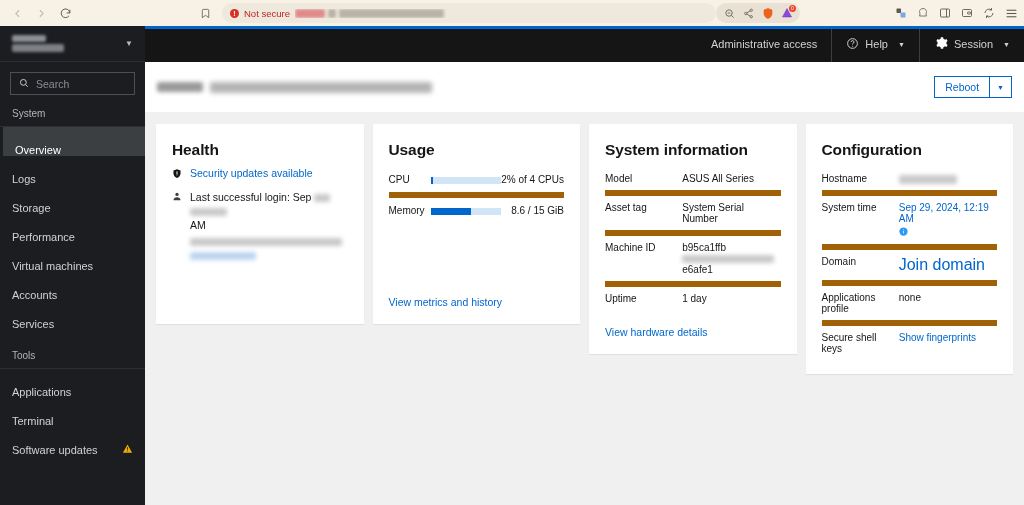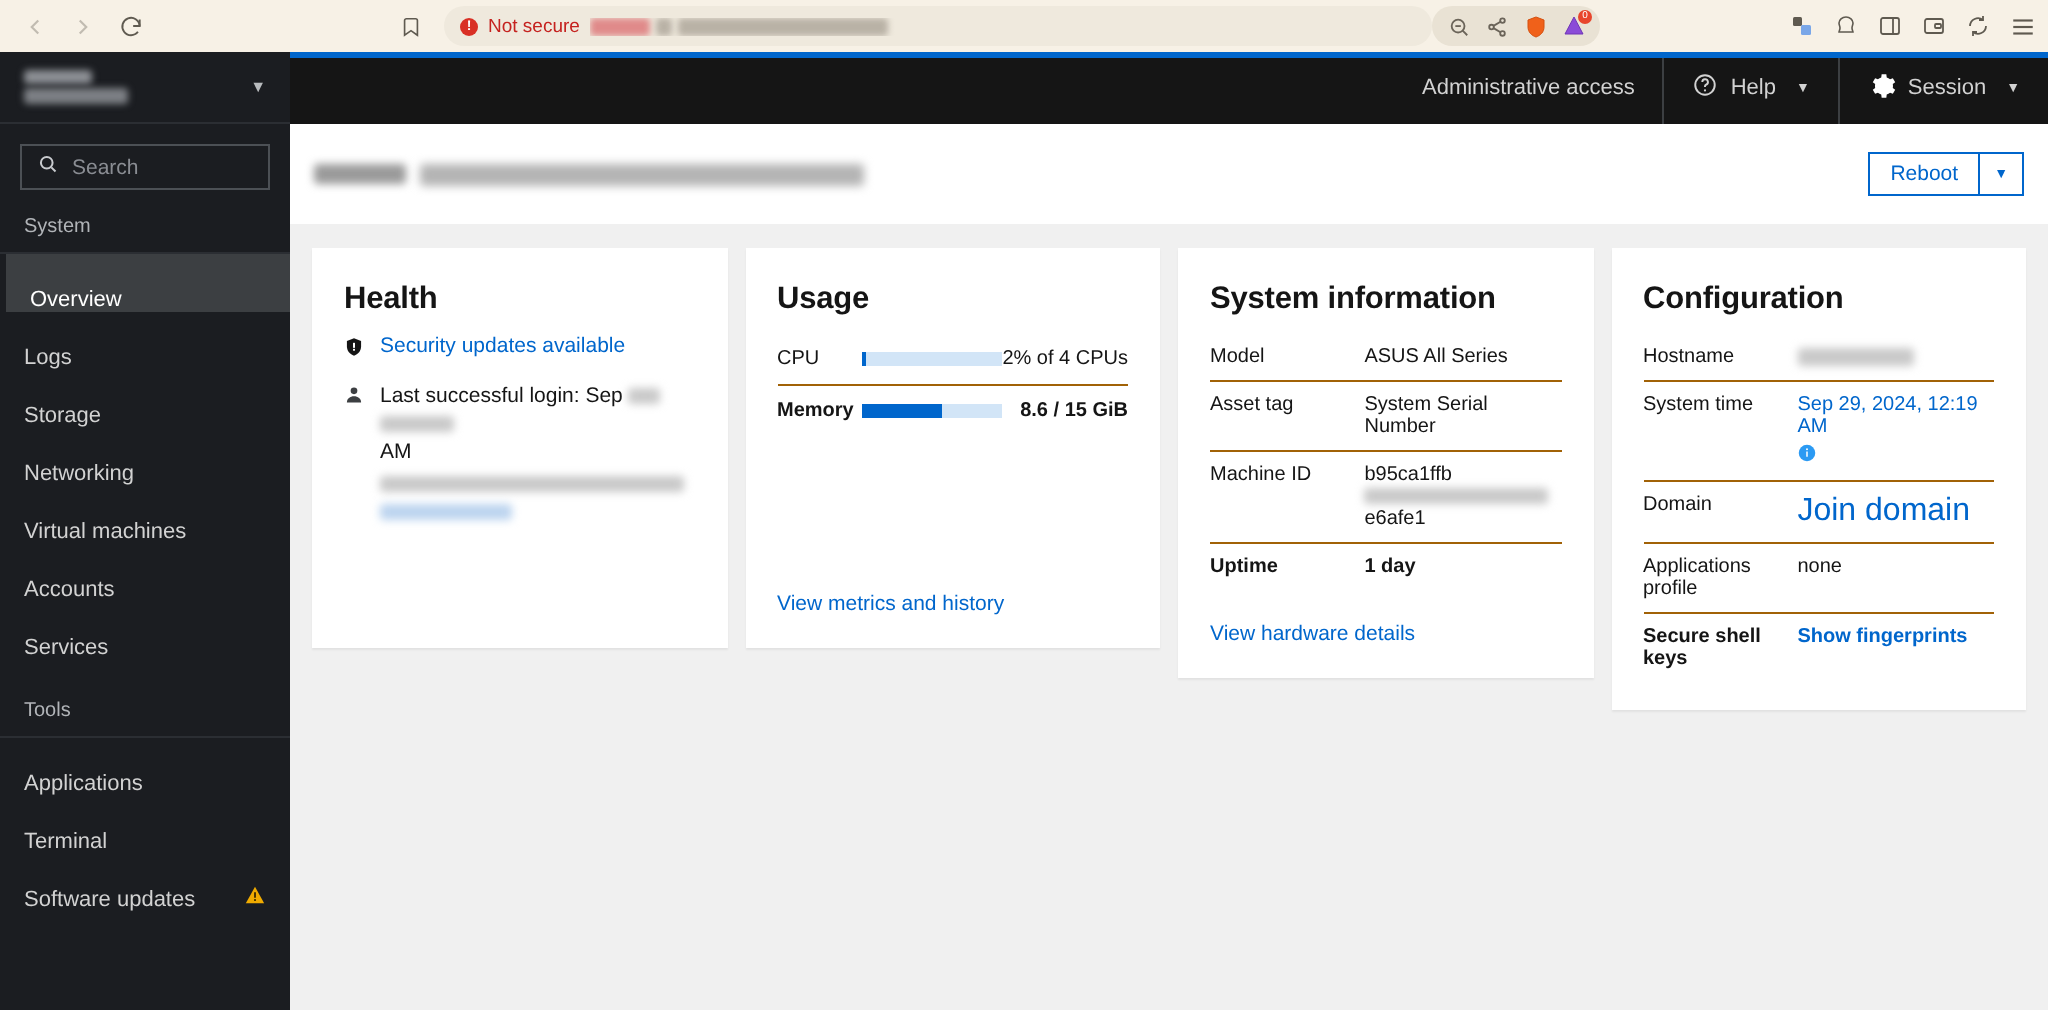--- a/index.html
+++ b/index.html
@@ -155,23 +155,23 @@
   .card-title { font-size: 15.5px; font-weight: bold; color: #151515; margin-bottom: 8px; letter-spacing: -.1px;}
 
   .health-row { display: flex; gap: 7px; align-items: flex-start; margin-bottom: 9px; font-size: 10.5px; }
   .health-ic { flex-shrink: 0; width: 11px; margin-top: 1px; color: #151515; }
   .link { color: #0066cc; font-size: 10.5px; }
   .link-line { line-height: 1.35; }
 
   .kv-table { width: 100%; border-collapse: collapse; }
   .kv-table td {
     font-size: 10px; color: #151515; padding: 6px 0;
-    border-bottom: 1px solid #a16207; vertical-align: top;
-  }
-  .kv-table tr:last-child td { border-bottom: none; font-weight: bold; }
+    border-bottom: 6px solid #a16207; vertical-align: top;
+  }
+  .kv-table tr:last-child td { border-bottom: none; }
   .kv-k { width: 44%; color: #151515; padding-right: 6px; }
   .kv-v { color: #151515; }
   .muted { color: #8a8d90; }
 
   .bar-track { height: 7px; background: #d2e5f7; width: 70px; display: inline-block; position: relative; vertical-align: middle;}
   .bar-fill { height: 7px; background: #0066cc; position: absolute; left: 0; top: 0; }
   .usage-row td { padding: 7px 0; }
   .usage-val { text-align: right; font-size: 10px; white-space: nowrap; }
 
   .card-footer { margin-top: auto; padding-top: 12px; }
@@ -330,21 +330,21 @@
     <div class="sb-item active">
       <span>Overview</span>
     </div>
     <div class="sb-item">
       <span>Logs</span>
     </div>
     <div class="sb-item">
       <span>Storage</span>
     </div>
     <div class="sb-item">
-      <span>Networking</span>
+      <span>Performance</span>
     </div>
     <div class="sb-item">
       <span>Virtual machines</span>
     </div>
     <div class="sb-item">
       <span>Accounts</span>
     </div>
     <div class="sb-item">
       <span>Services</span>
     </div>

